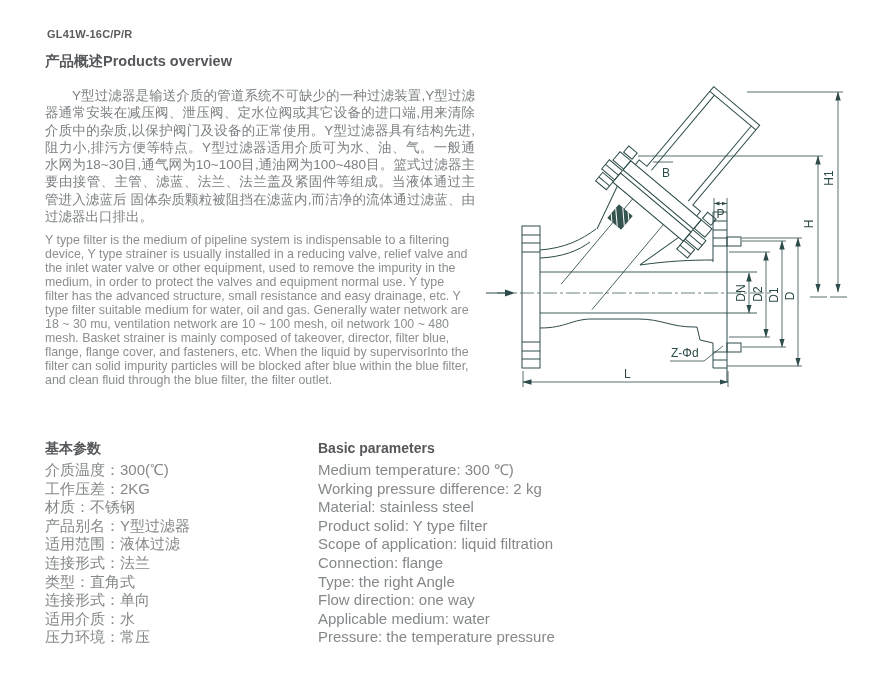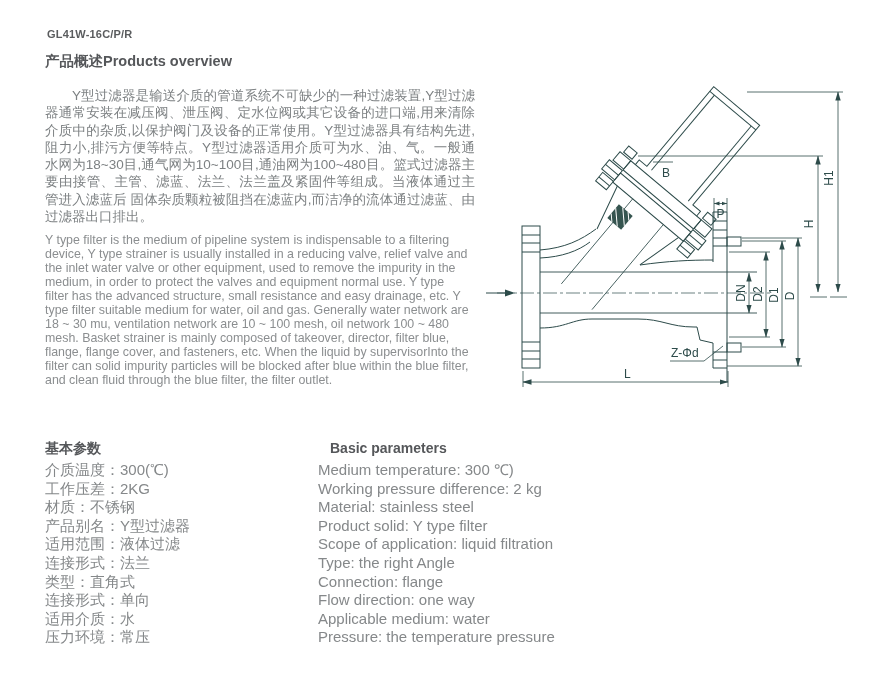--- a/index.html
+++ b/index.html
@@ -13,21 +13,21 @@
   .para-zh{
     left:45px;top:87px;width:430px;font-size:13.5px;line-height:17.3px;
     color:#7d8183;text-indent:2em;text-align:justify;
   }
   .para-en{
     left:45px;top:233px;width:424px;font-size:12.4px;line-height:14px;
     color:#8b8e90;
   }
   .params-heading{top:440px;font-size:14px;font-weight:bold;color:#55575a;}
   .params-heading.zh{left:45px;}
-  .params-heading.en{left:330px;}
+  .params-heading.en{left:318px;}
   .params-list{top:461px;font-size:15px;line-height:18.6px;color:#85888a;}
   .params-list.zh{left:45px;}
   .params-list.en{left:318px;}
   .drawing{left:0;top:0;width:886px;height:676px;pointer-events:none;}
   svg text{font-family:"Liberation Sans", sans-serif;fill:#2d4b4a;stroke:none;font-size:12px;}
 </style>
 </head>
 <body>
 
 <div class="abs page-title">GL41W-16C/P/R</div>
@@ -191,18 +191,18 @@
   <div>适用介质：水</div>
   <div>压力环境：常压</div>
 </div>
 
 <div class="abs params-list en">
   <div>Medium temperature: 300 ℃)</div>
   <div>Working pressure difference: 2 kg</div>
   <div>Material: stainless steel</div>
   <div>Product solid: Y type filter</div>
   <div>Scope of application: liquid filtration</div>
+  <div>Connection: flange</div>
   <div>Type: the right Angle</div>
-  <div>Connection: flange</div>
   <div>Flow direction: one way</div>
   <div>Applicable medium: water</div>
   <div>Pressure: the temperature pressure</div>
 </div>
 
 </body></html>

